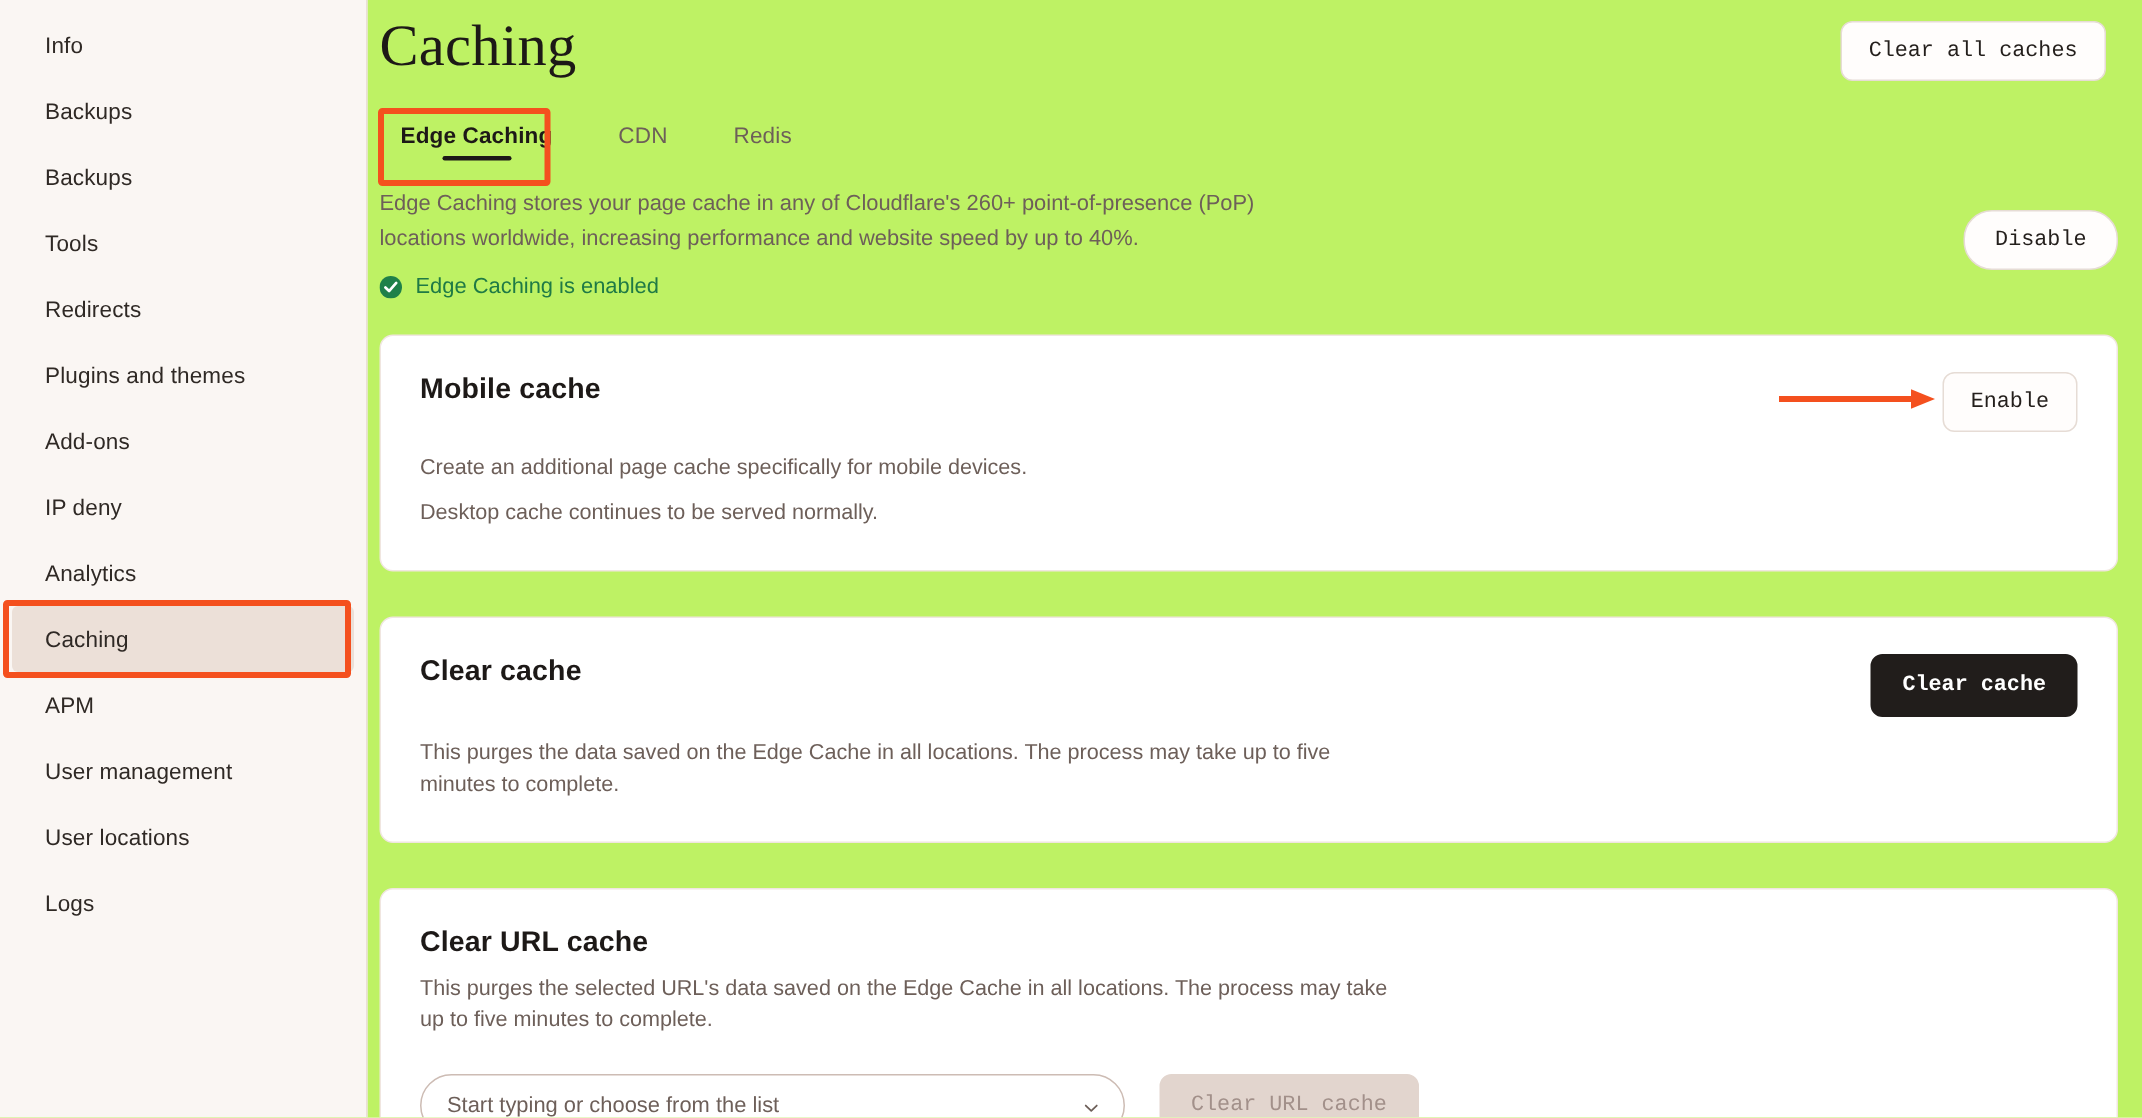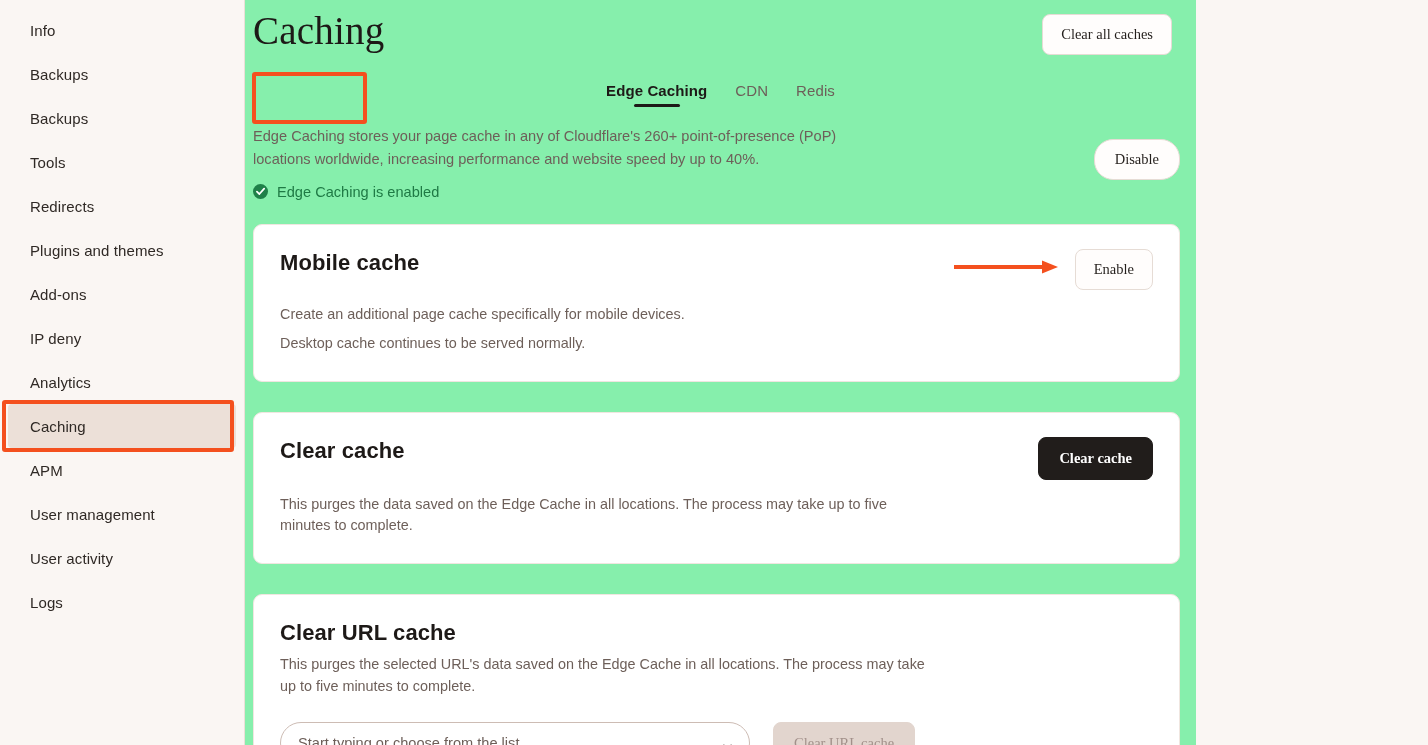--- a/index.html
+++ b/index.html
@@ -6,23 +6,23 @@
   html, body {
     width: 1428px;
     height: 745px;
     overflow: hidden;
     background: #faf6f3;
     font-family: "Liberation Sans", sans-serif;
     -webkit-font-smoothing: antialiased;
   }
   .app {
     display: flex;
-    width: 1196px;
+    width: 1428px;
     height: 745px;
-    background: #86efac;
+    background: #bef264;
   }
 
   
   .sidebar {
     width: 245px;
     flex: 0 0 245px;
     height: 745px;
     background: #faf6f3;
     border-right: 1px solid #eadfd8;
     padding-top: 8px;
@@ -76,21 +76,21 @@
   .page-title {
     font-family: "Liberation Serif", serif;
     font-size: 39px;
     font-weight: 400;
     color: #1d1917;
     line-height: 1.2;
     padding-left: 0px;
     letter-spacing: 0.2px;
   }
   .btn {
-    font-family: Liberation Serif, serif;
+    font-family: Liberation Mono, monospace;
     font-size: 14.5px;
     border-radius: 8px;
     cursor: pointer;
     white-space: nowrap;
   }
   .btn-outline {
     background: #fffdfc;
     border: 1px solid #e6dcd5;
     color: #241f1c;
     padding: 11px 18px;
@@ -112,25 +112,24 @@
     font-weight: 400;
     cursor: default;
   }
 
   #clear-all-btn { margin-top: 6px; margin-right: 8px; }
 
   
   .tabs-row {
     display: flex;
     align-items: flex-end;
-    gap: 0px;
+    gap: 16px;
     margin: 21px 0 0 0;
     padding-left: 8px;
     position: relative;
-    justify-content: center;
   }
   .tab {
     position: relative;
     font-size: 15px;
     color: #6d5f59;
     padding: 6px 14px 13px 14px;
     cursor: pointer;
     letter-spacing: 0.1px;
   }
   .tab.active {
@@ -210,21 +209,21 @@
     border-radius: 9px;
     padding: 24px 26px 26px 26px;
     position: relative;
   }
   .card-head {
     display: flex;
     justify-content: space-between;
     align-items: flex-start;
   }
   .card-title {
-    font-size: 22px;
+    font-size: 19px;
     font-weight: 700;
     color: #1d1917;
     letter-spacing: 0.1px;
     line-height: 1.25;
   }
   .card-desc {
     font-size: 14.4px;
     line-height: 1.5;
     color: #6d5f59;
     margin-top: 14px;
@@ -333,21 +332,21 @@
         <span>APM</span>
       </div>
     </div>
     <div class="nav-item-wrap">
       <div class="nav-item">
         <span>User management</span>
       </div>
     </div>
     <div class="nav-item-wrap">
       <div class="nav-item">
-        <span>User activity</span>
+        <span>User locations</span>
       </div>
     </div>
     <div class="nav-item-wrap">
       <div class="nav-item">
         <span>Logs</span>
       </div>
     </div>
   </nav>
 
   <main class="main">

